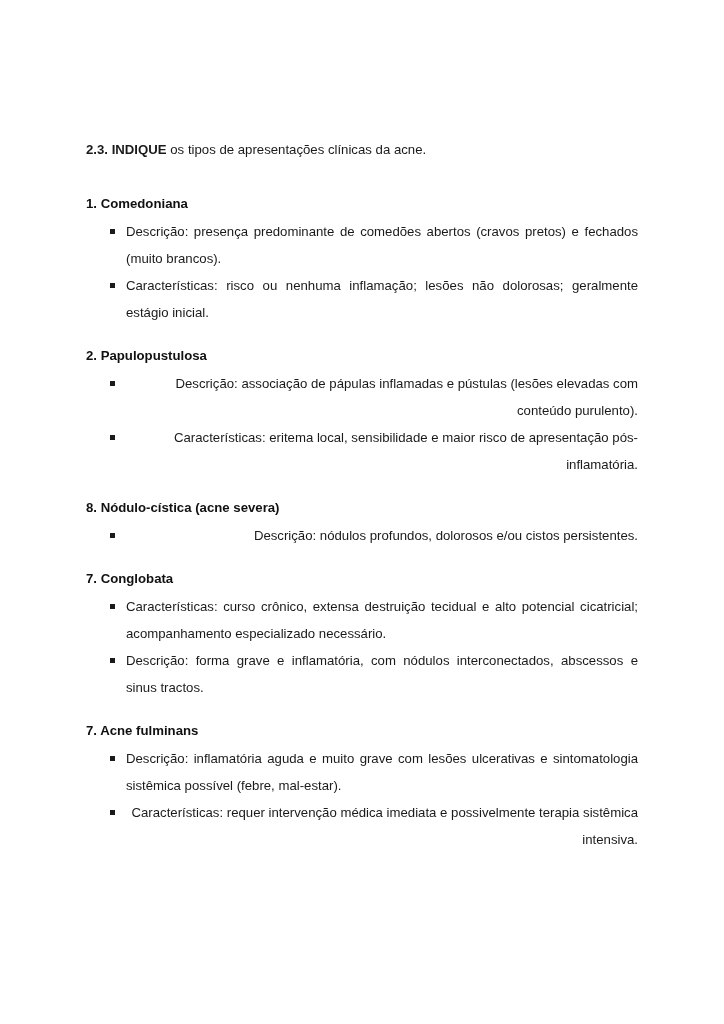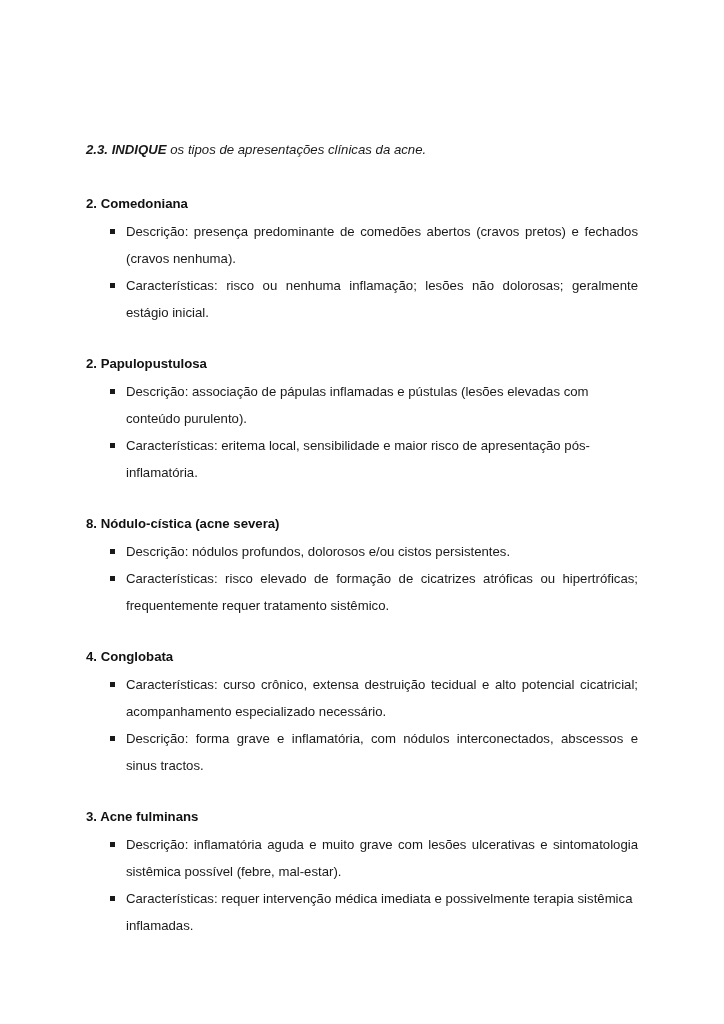--- a/index.html
+++ b/index.html
@@ -25,35 +25,34 @@
     top: 136px;
     width: 552px;
   }
 
   
   .intro-line {
     font-size: 13.2px;
     line-height: 27px;
     color: #1a1a1a;
     white-space: normal;
-    font-style: italic;
   }
   .intro-line .bold {
     font-weight: bold;
   }
   .intro-spacer {
     height: 27px;
   }
 
   
   .section {
     margin: 0;
   }
   .section + .section {
-    margin-top: 24px;
+    margin-top: 16px;
   }
   .section-heading {
     font-size: 13.2px;
     font-weight: bold;
     line-height: 27px;
     color: #111111;
     margin: 0 0 1px 0;
   }
 
   
@@ -66,21 +65,21 @@
     position: relative;
     padding-left: 40px;
     font-size: 13.2px;
     line-height: 27px;
     color: #1a1a1a;
     text-align: justify;
     text-justify: inter-word;
     margin: 0;
   }
   .bullet-item.no-justify {
-    text-align: left;
+    text-align: right;
   }
   .bullet-marker {
     position: absolute;
     left: 24px;
     top: 11px;
     width: 5px;
     height: 5px;
     background: #1a1a1a;
     display: block;
   }
@@ -93,25 +92,25 @@
 
 <div class="page">
   <div class="content">
 
     <div class="intro-line"><span class="bold">2.3. INDIQUE</span><span> os tipos de apresentações clínicas da acne.</span></div>
 
 
     <div class="intro-spacer"></div>
 
     <div class="section">
-      <div class="section-heading">2. Comedoniana</div>
+      <div class="section-heading">1. Comedoniana</div>
       <ul class="bullets">
         <li class="bullet-item">
           <span class="bullet-marker"></span>
-          <span class="bullet-text">Descrição: presença predominante de comedões abertos (cravos pretos) e fechados (cravos nenhuma).</span>
+          <span class="bullet-text">Descrição: presença predominante de comedões abertos (cravos pretos) e fechados (muito brancos).</span>
         </li>
         <li class="bullet-item">
           <span class="bullet-marker"></span>
           <span class="bullet-text">Características: risco ou nenhuma inflamação; lesões não dolorosas; geralmente estágio inicial.</span>
         </li>
       </ul>
     </div>
 
     <div class="section">
       <div class="section-heading">2. Papulopustulosa</div>
@@ -127,49 +126,45 @@
       </ul>
     </div>
 
     <div class="section">
       <div class="section-heading">8. Nódulo-cística (acne severa)</div>
       <ul class="bullets">
         <li class="bullet-item no-justify">
           <span class="bullet-marker"></span>
           <span class="bullet-text">Descrição: nódulos profundos, dolorosos e/ou cistos persistentes.</span>
         </li>
-        <li class="bullet-item">
-          <span class="bullet-marker"></span>
-          <span class="bullet-text">Características: risco elevado de formação de cicatrizes atróficas ou hipertróficas; frequentemente requer tratamento sistêmico.</span>
-        </li>
       </ul>
     </div>
 
     <div class="section">
-      <div class="section-heading">4. Conglobata</div>
+      <div class="section-heading">7. Conglobata</div>
       <ul class="bullets">
         <li class="bullet-item">
           <span class="bullet-marker"></span>
           <span class="bullet-text">Características: curso crônico, extensa destruição tecidual e alto potencial cicatricial; acompanhamento especializado necessário.</span>
         </li>
         <li class="bullet-item">
           <span class="bullet-marker"></span>
           <span class="bullet-text">Descrição: forma grave e inflamatória, com nódulos interconectados, abscessos e sinus tractos.</span>
         </li>
       </ul>
     </div>
 
     <div class="section">
-      <div class="section-heading">3. Acne fulminans</div>
+      <div class="section-heading">7. Acne fulminans</div>
       <ul class="bullets">
         <li class="bullet-item">
           <span class="bullet-marker"></span>
           <span class="bullet-text">Descrição: inflamatória aguda e muito grave com lesões ulcerativas e sintomatologia sistêmica possível (febre, mal-estar).</span>
         </li>
         <li class="bullet-item no-justify">
           <span class="bullet-marker"></span>
-          <span class="bullet-text">Características: requer intervenção médica imediata e possivelmente terapia sistêmica inflamadas.</span>
+          <span class="bullet-text">Características: requer intervenção médica imediata e possivelmente terapia sistêmica intensiva.</span>
         </li>
       </ul>
     </div>
 
   </div>
 </div>
 
 </body></html>

